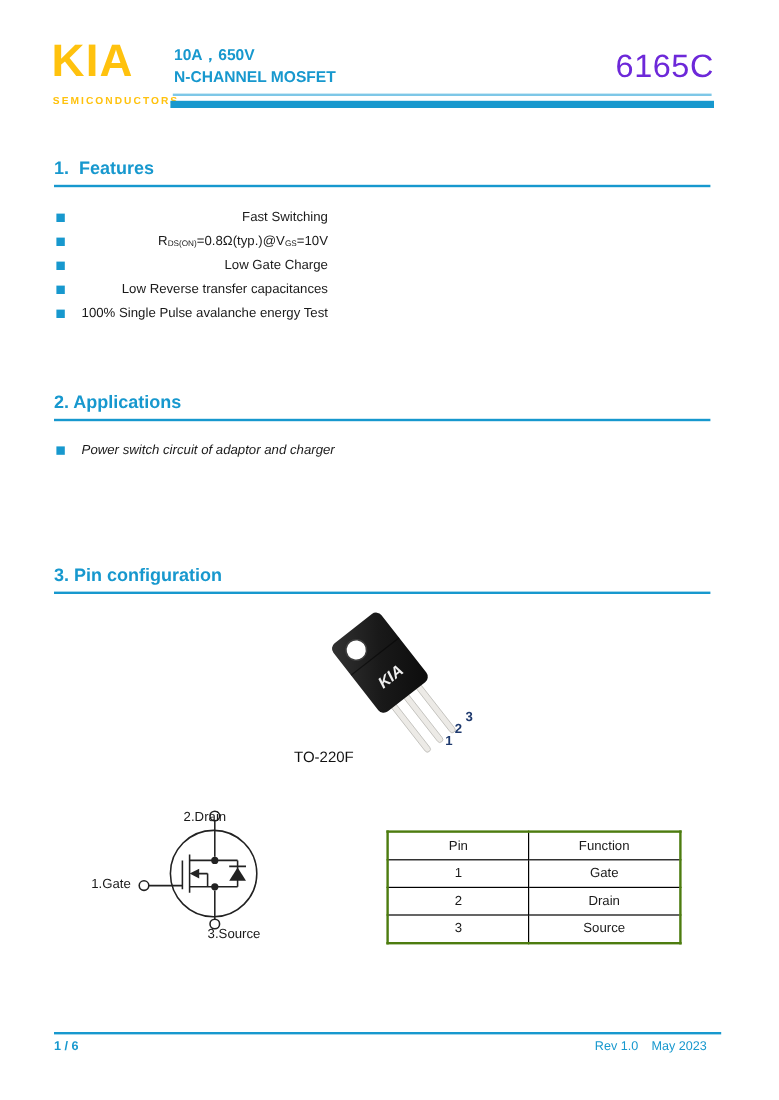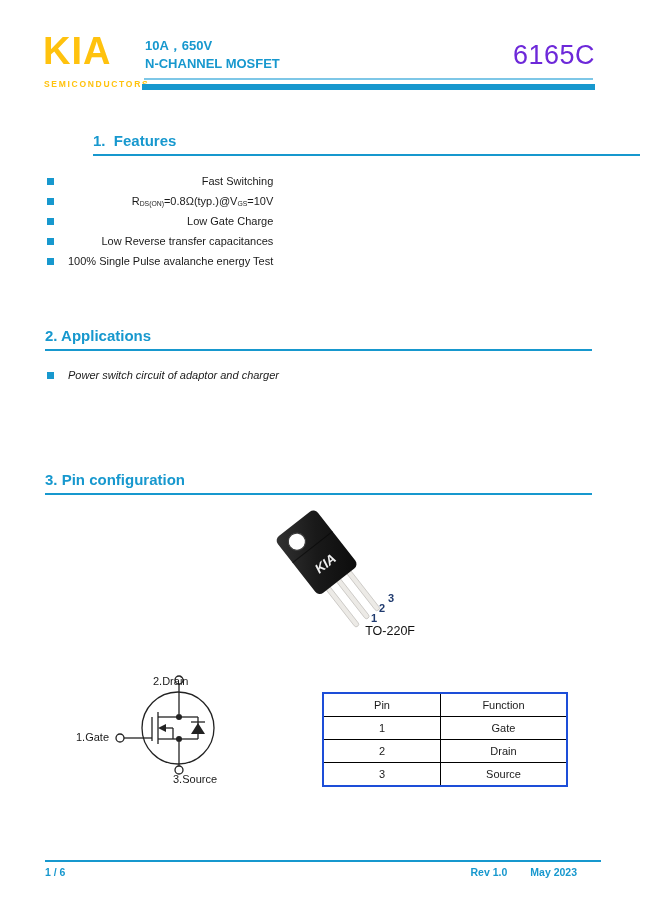--- a/index.html
+++ b/index.html
@@ -22,52 +22,52 @@
   .section-title{position:absolute;left:45px;width:547px;color:#1798CE;font-size:15px;
         font-weight:bold;padding-bottom:5px;border-bottom:2px solid #1798CE;white-space:pre;}
   
   .blist{position:absolute;left:47px;}
   .li{height:20px;display:flex;align-items:center;font-size:11px;color:#1a1a1a;justify-content:space-between;}
   .bullet{width:7px;height:7px;background:#1798CE;margin-right:14px;flex:0 0 auto;}
   sub{font-size:0.62em;vertical-align:-0.18em;}
   
   .pkg-svg{position:absolute;left:245px;top:500px;overflow:visible;}
   .pin-num{position:absolute;color:#1F3A6E;font-size:11px;font-weight:bold;}
-  .pkg-name{position:absolute;left:245px;top:624px;width:170px;text-align:right;
+  .pkg-name{position:absolute;left:245px;top:624px;width:170px;text-align:left;
         font-size:12.5px;color:#111;}
   .sym-svg{position:absolute;left:70px;top:648px;}
   .sym-label{position:absolute;font-size:11px;color:#1a1a1a;}
   
   .pin-table{position:absolute;left:322px;top:692px;border-collapse:collapse;
         font-size:11px;color:#1a1a1a;}
   .pin-table td,.pin-table th{border:1px solid #000;height:22px;text-align:center;
         font-weight:normal;padding:0;}
-  .pin-table{border:2px solid #1d4ed8;}
+  .pin-table{border:2px solid #4d7c0f;}
   .pin-table .c1{width:116px;}
   .pin-table .c2{width:125px;}
   
   .footer-line{position:absolute;left:45px;top:860px;width:556px;height:2px;background:#1798CE;}
   .footer-page{position:absolute;left:45px;top:866px;width:556px;
         color:#1798CE;font-size:10.5px;font-weight:bold;}
-  .footer-rev{position:absolute;right:72px;top:866px;color:#1798CE;font-size:10.5px;
-        font-weight:bold;display:flex;gap:23px;}
+  .footer-rev{position:absolute;right:60px;top:866px;color:#1798CE;font-size:10.5px;
+        font-weight:normal;display:flex;gap:11px;}
 </style>
 </head>
 <body>
 
 <div class="page">
 
   <div class="logo">KIA</div>
   <div class="logo-sub">SEMICONDUCTORS</div>
   <div class="hdr-sub"><span>10A，650V</span><br><span>N-CHANNEL MOSFET</span></div>
   <div class="part-number">6165C</div>
   <div class="hr-thin"></div>
   <div class="hr-thick"></div>
 
-  <div class="section-title" style="top:132px;margin-left:48px;">1.  Features</div>
+  <div class="section-title" style="top:132px;">1.  Features</div>
   <div class="blist" style="top:171px;">
     <div class="li">
       <span class="bullet"></span>
       <span>Fast Switching</span>
     </div>
     <div class="li">
       <span class="bullet"></span>
       <span><span>R</span><sub>DS(ON)</sub><span>=0.8Ω(typ.)@V</span><sub>GS</sub><span>=10V</span></span>
     </div>
     <div class="li">

